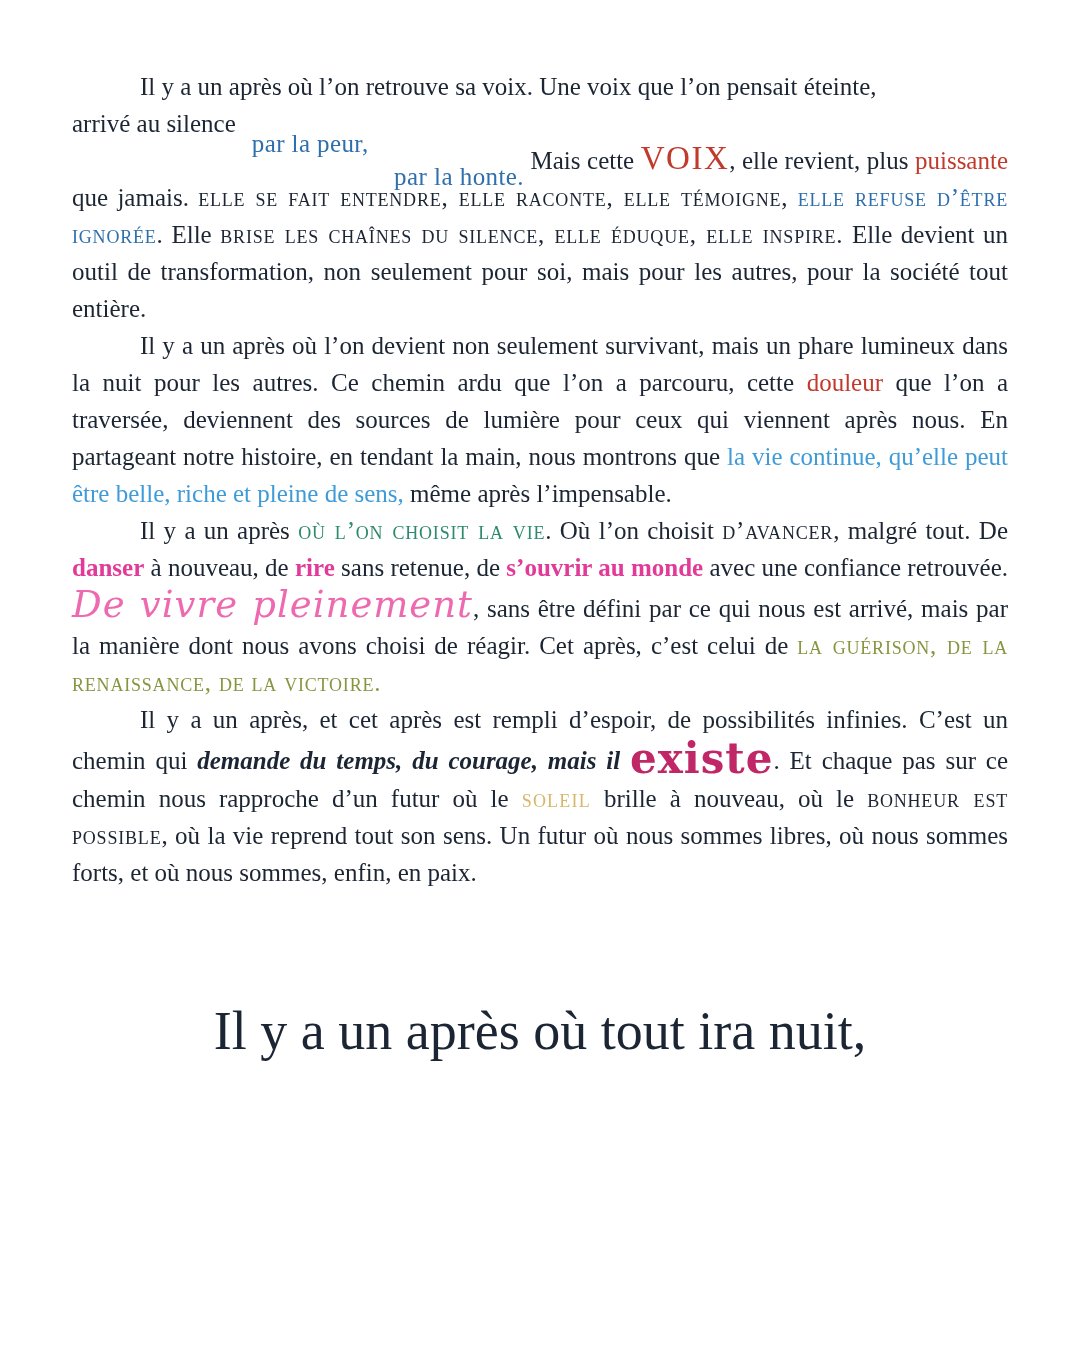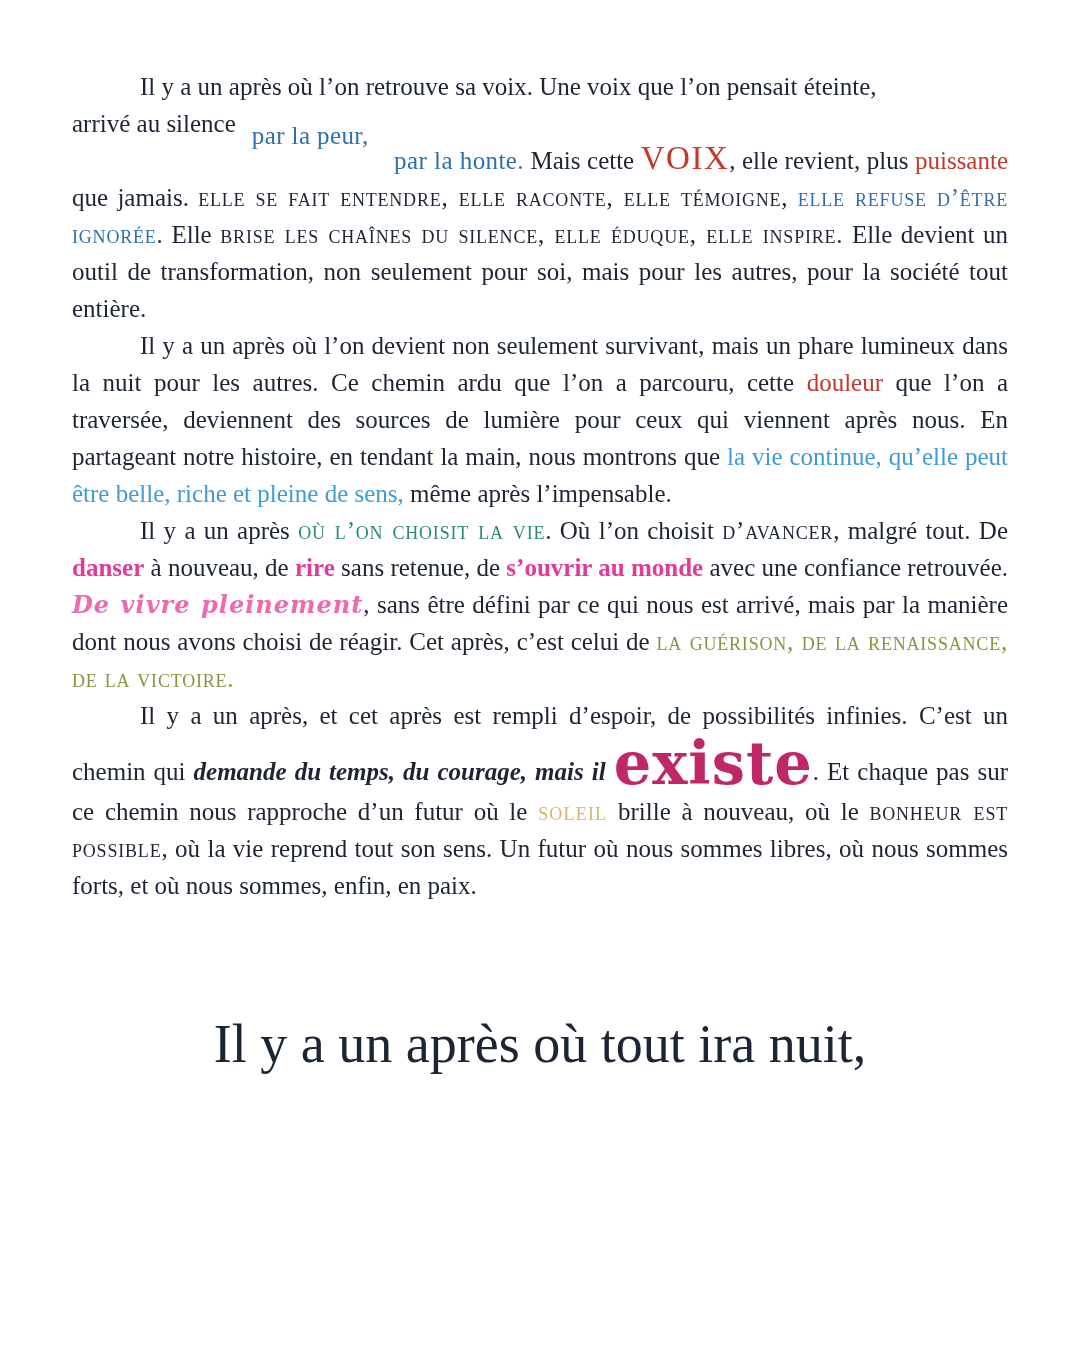--- a/index.html
+++ b/index.html
@@ -26,22 +26,22 @@
     margin: 0;
     text-align: justify;
   }
   .para.left { text-align: left; }
   .para.first-indent { text-indent: 68px; }
   .para.honte-indent { text-indent: 322px; }
 
   
   .run.body {}
   .run.blue { color: var(--blue, #2e6fad); letter-spacing: 0.4px; }
-  .run.drop { position: relative; top: 12px; margin-left: 16px; }
-  .run.drop2 { position: relative; top: 0; }
+  .run.drop { position: relative; top: 20px; margin-left: 16px; }
+  .run.drop2 { position: relative; top: 16px; }
   .run.voix {
     color: var(--red, #c23a2c);
     font-size: 33px;
     font-weight: normal;
     letter-spacing: 1.5px;
     line-height: 1;
     margin-top: 48px;
   }
   .run.red { color: var(--red, #c23a2c); }
   .run.lightblue { color: var(--light-blue, #3f9bd8); }
@@ -56,31 +56,31 @@
     letter-spacing: 0.8px;
   }
   .run.sc-blue { color: var(--blue, #2e6fad); }
   .run.sc-teal { color: var(--teal, #2d8a6e); }
   .run.sc-olive { color: var(--olive, #879540); }
   .run.sc-gold { color: var(--gold, #d7b76a); letter-spacing: 1.2px; }
   .run.script {
     color: var(--pink-script, #ee6ab0);
     font-family: "DejaVu Serif", serif;
     font-style: italic;
-    font-weight: bold;
-    font-size: 24px;
+    font-weight: normal;
+    font-size: 37px;
     letter-spacing: 1px;
     line-height: 1;
     text-shadow: 0.5px 0.5px 0 rgba(255,255,255,0.6);
   }
   .run.existe {
     color: var(--magenta, #c02766);
     font-family: "DejaVu Serif", serif;
     font-weight: bold;
-    font-size: 59px;
+    font-size: 42px;
     letter-spacing: 1px;
     line-height: 1;
     vertical-align: -4px;
   }
 
   .closing {
     margin-top: 104px;
     text-align: center;
     color: var(--body-text, #1b2533);
   }

